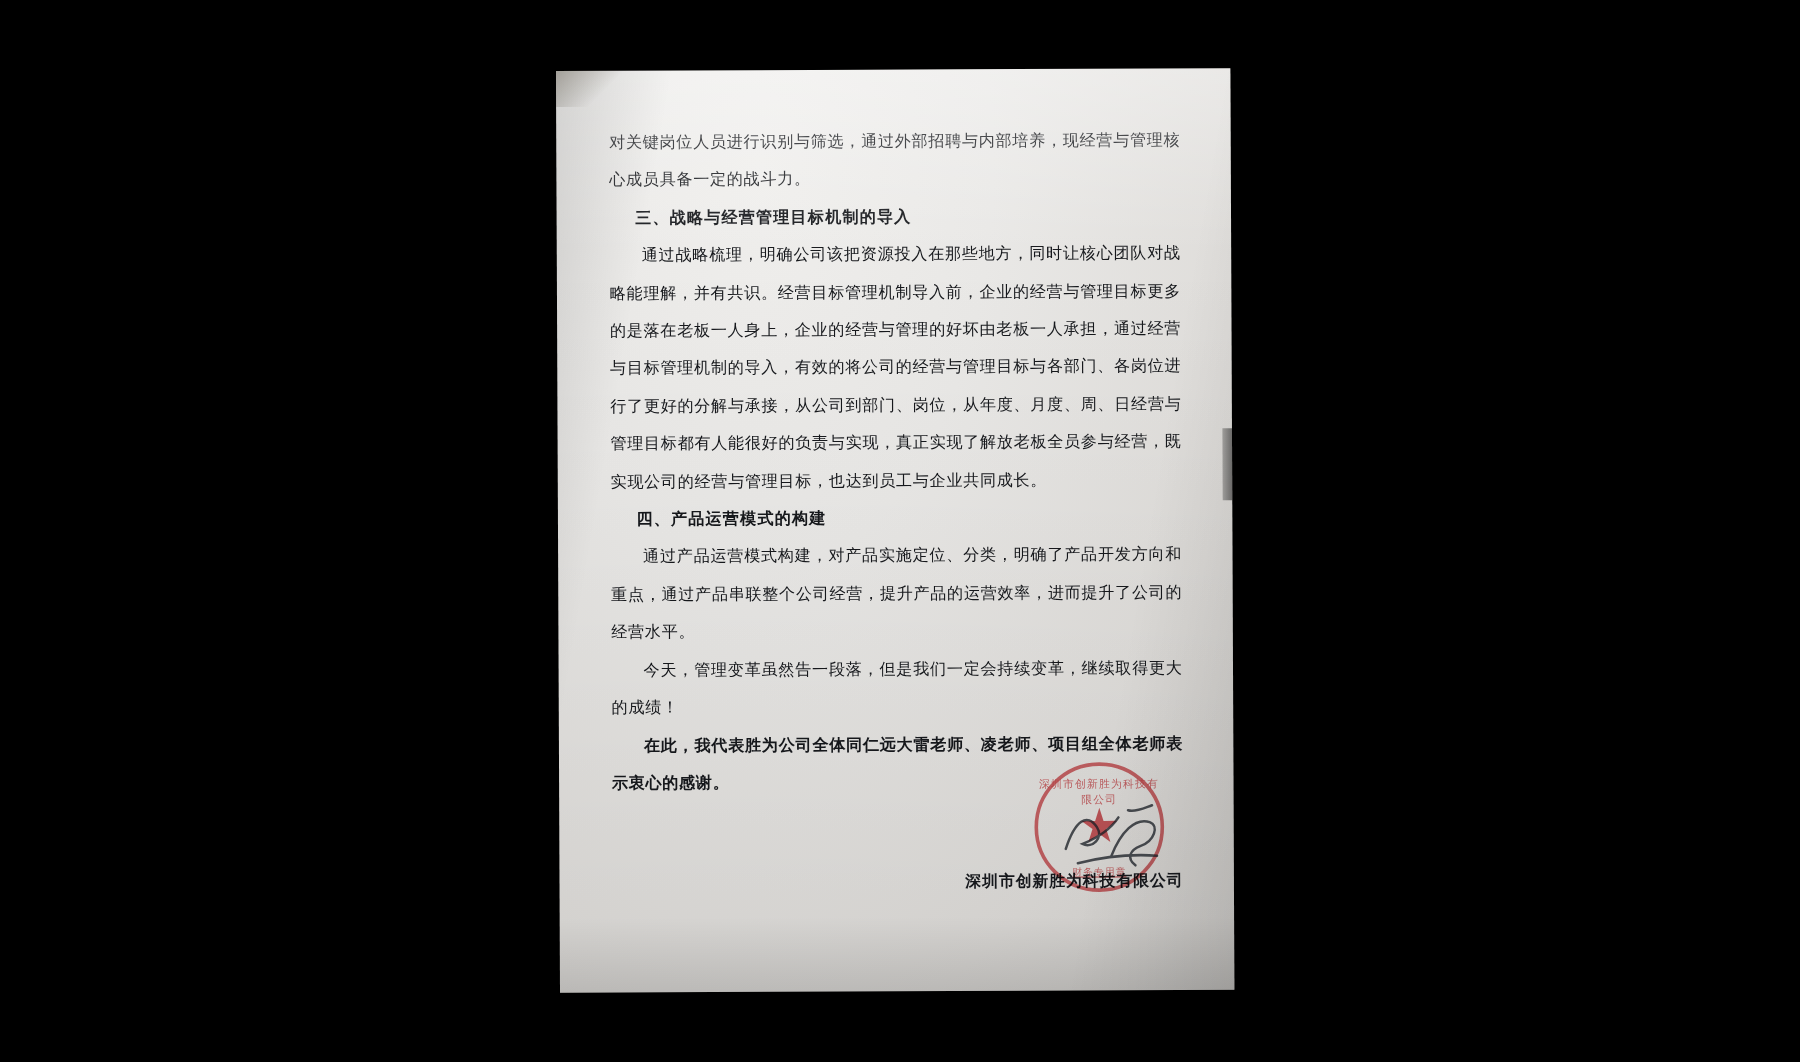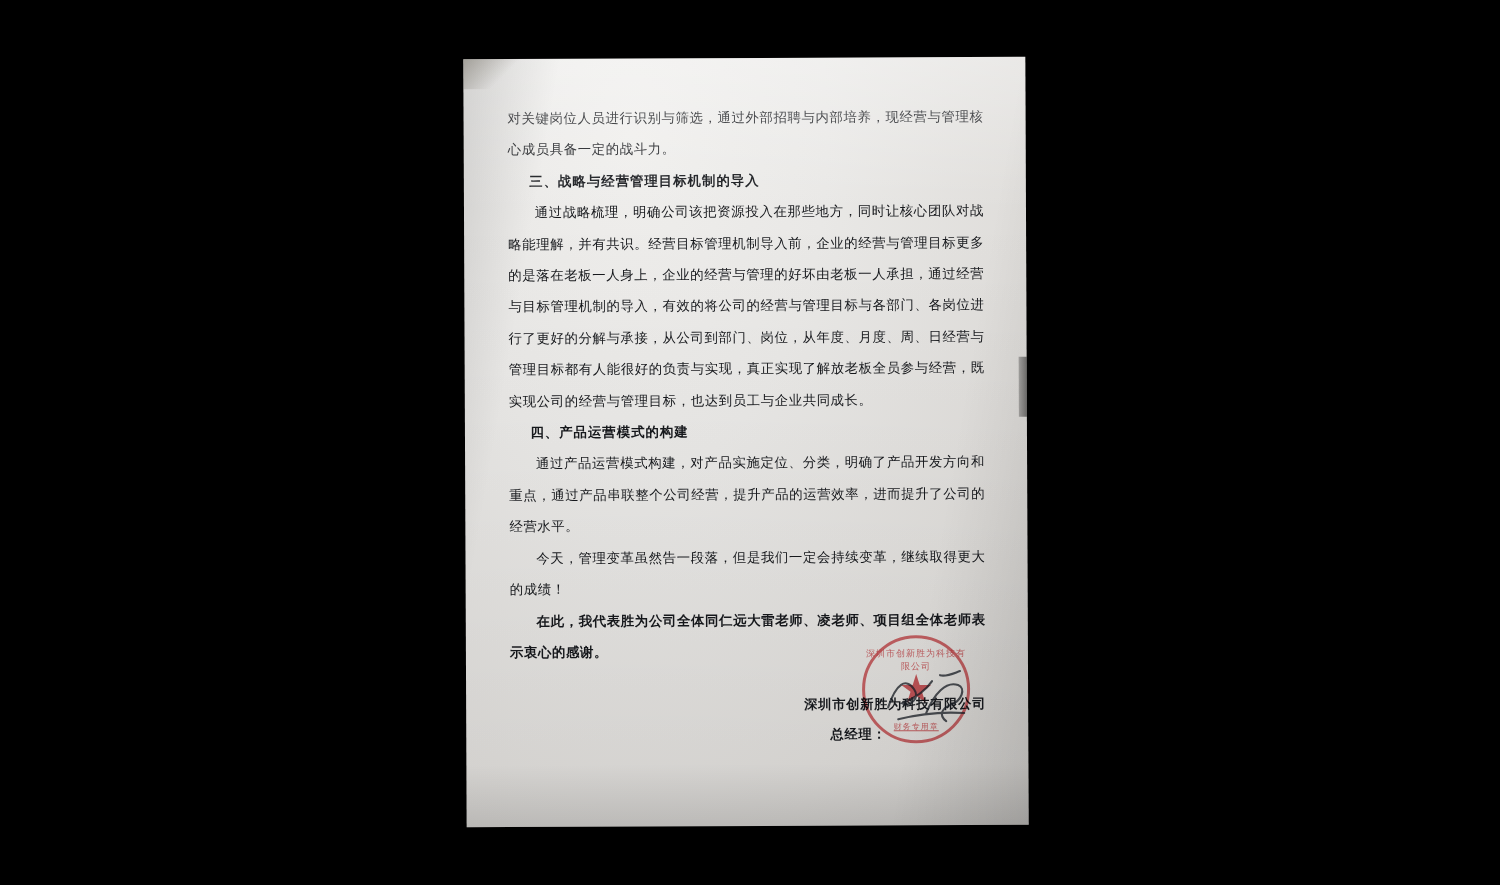--- a/index.html
+++ b/index.html
@@ -165,21 +165,20 @@
 
       <p class="para">通过产品运营模式构建，对产品实施定位、分类，明确了产品开发方向和重点，通过产品串联整个公司经营，提升产品的运营效率，进而提升了公司的经营水平。</p>
 
       <p class="para">今天，管理变革虽然告一段落，但是我们一定会持续变革，继续取得更大的成绩！</p>
 
       <p class="para bold">在此，我代表胜为公司全体同仁远大雷老师、凌老师、项目组全体老师表示衷心的感谢。</p>
     </div>
 
     <div id="sign-block">
       <div class="sign-line">深圳市创新胜为科技有限公司</div>
-      <div class="sign-line sign-title">总经理：</div>
     </div>
 
     <div id="seal">
       <div class="seal-arc-top">深圳市创新胜为科技有限公司</div>
       <div class="seal-star">★</div>
       <div class="seal-arc-bottom">财务专用章</div>
     </div>
 
     <svg id="handwriting" viewBox="0 0 96 70">
       <g fill="none" stroke="#1b1f26" stroke-width="2.1" stroke-linecap="round" opacity="0.85">

